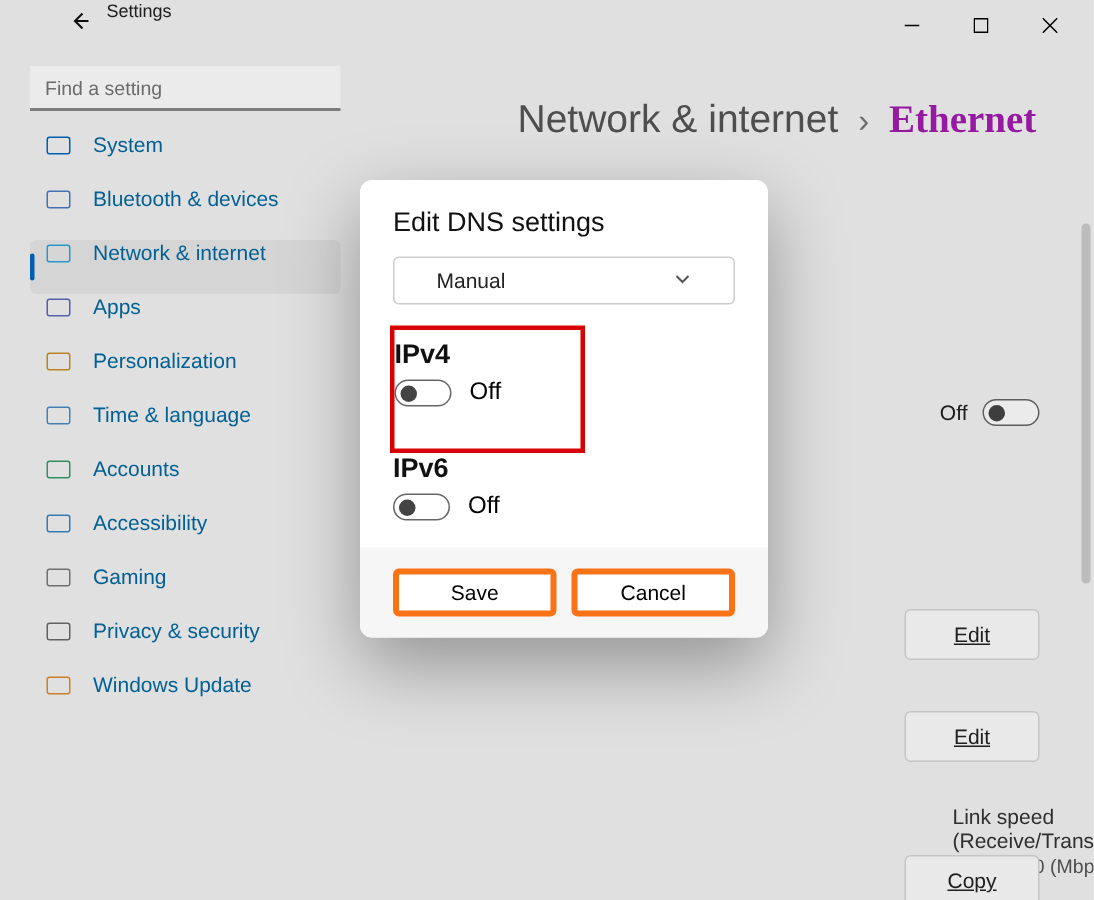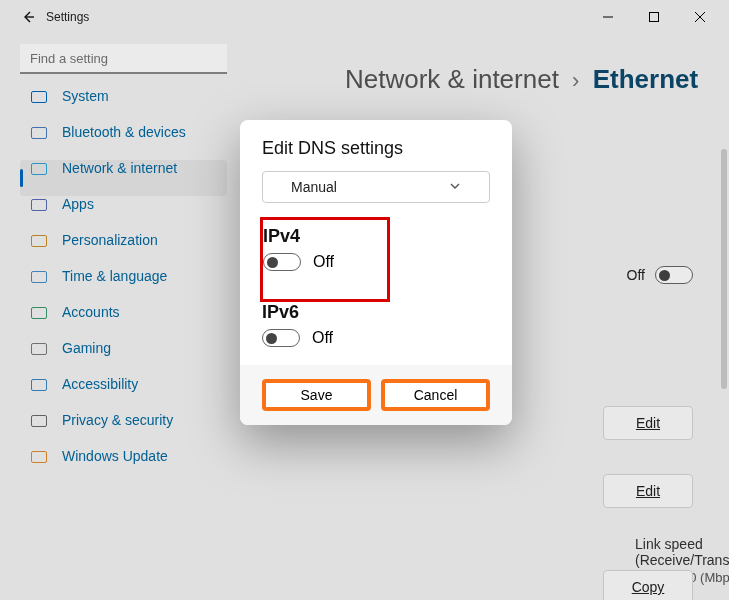--- a/index.html
+++ b/index.html
@@ -1,40 +1,40 @@
 <!DOCTYPE html>
 <html><head>
 <meta charset="utf-8">
 <style>
 * { box-sizing: border-box; margin: 0; padding: 0; font-family: "Segoe UI", -apple-system, sans-serif; }
 body { width: 729px; height: 600px; background: #f3f3f3; position: relative; overflow: hidden; }
 
 .ovl { position: absolute; inset: 0; background: rgba(0,0,0,0.08); z-index: 5; pointer-events: none; }
 
-.titlebar { height: 34px; display: flex; align-items: center; padding: 0 6px; }
+.titlebar { height: 34px; display: flex; align-items: flex-start; padding: 0 6px; margin-left: 25px; }
 .tb-back { width: 28px; height: 28px; display: flex; align-items: center; justify-content: center; margin: 0 4px 0 8px; color: #222; }
 .tb-title { font-size: 12px; color: #222; }
 .tb-spacer { flex: 1; }
 .win-btn { width: 46px; height: 34px; display: flex; align-items: center; justify-content: center; color: #000; }
 .win-btn svg { width: 10px; height: 10px; }
 
 .main { display: flex; height: calc(100% - 34px); }
 
 .sidebar { width: 235px; padding: 10px 8px 0 20px; }
 .search { width: 100%; height: 30px; background: #fff; border: none; border-bottom: 2px solid #888; padding: 0 10px; font-size: 13px; margin-bottom: 14px; color: #666; }
 .nav { list-style: none; }
 .nav-item { display: flex; align-items: flex-start; height: 36px; padding: 0 10px; border-radius: 4px; font-size: 14px; color: #0369a1; cursor: pointer; position: relative; }
 .nav-item.selected { background: #e8e8e8; }
 .nav-item.selected::before { content:""; position:absolute; left:0; top:9px; width:3px; height:18px; background:#0067c0; border-radius:2px; }
 .nav-ico { width: 18px; height: 18px; margin-right: 14px; display:flex; align-items:center; justify-content:center; }
 
 .content { flex: 1; padding: 30px 20px 0 110px; position: relative; }
 .crumb { font-size: 26px; color: #555; }
 .crumb .sep { color: #777; padding: 0 6px; font-size: 22px; }
-.crumb .cur { font-weight: 600; color: #0c4a6e; }
+.crumb .cur { font-weight: 600; color: #a21caf; font-family: Liberation Serif, serif; }
 .off-row { position: absolute; right: 36px; top: 232px; display:flex; align-items:center; gap:10px; font-size:14px; color:#222;}
 .tog { width: 38px; height: 18px; border: 1px solid #666; border-radius: 10px; position: relative; background: #fff; }
 .tog::after { content:""; width:11px; height:11px; border-radius:50%; background:#444; position:absolute; top:2.5px; left:3px; }
 
 .btn { width: 90px; height: 34px; background: #fdfdfd; border: 1px solid #d6d6d6; border-radius: 4px; font-size: 14px; color: #222; display:flex; align-items:center; justify-content:center;text-decoration:underline; }
 .rbtn { position:absolute; right: 36px; }
 
 .kv { position:absolute; left: 400px; font-size: 14px; color:#222; }
 .kv .lab { color:#333; }
 .kv .val { color:#555; font-size:13px; margin-top:2px; }
@@ -124,29 +124,29 @@
           <span>Time &amp; language</span>
         </li>
         <li class="nav-item">
           <span class="nav-ico">
             <span class="ico-sq" style="color:#3a9b6a"></span>
           </span>
           <span>Accounts</span>
         </li>
         <li class="nav-item">
           <span class="nav-ico">
+            <span class="ico-sq" style="color:#3a85c2"></span>
+          </span>
+          <span>Accessibility</span>
+        </li>
+        <li class="nav-item">
+          <span class="nav-ico">
             <span class="ico-sq" style="color:#7a7a7a"></span>
           </span>
           <span>Gaming</span>
-        </li>
-        <li class="nav-item">
-          <span class="nav-ico">
-            <span class="ico-sq" style="color:#3a85c2"></span>
-          </span>
-          <span>Accessibility</span>
         </li>
         <li class="nav-item">
           <span class="nav-ico">
             <span class="ico-sq" style="color:#6a6a6a"></span>
           </span>
           <span>Privacy &amp; security</span>
         </li>
         <li class="nav-item">
           <span class="nav-ico">
             <span class="ico-sq" style="color:#e28a2b"></span>

